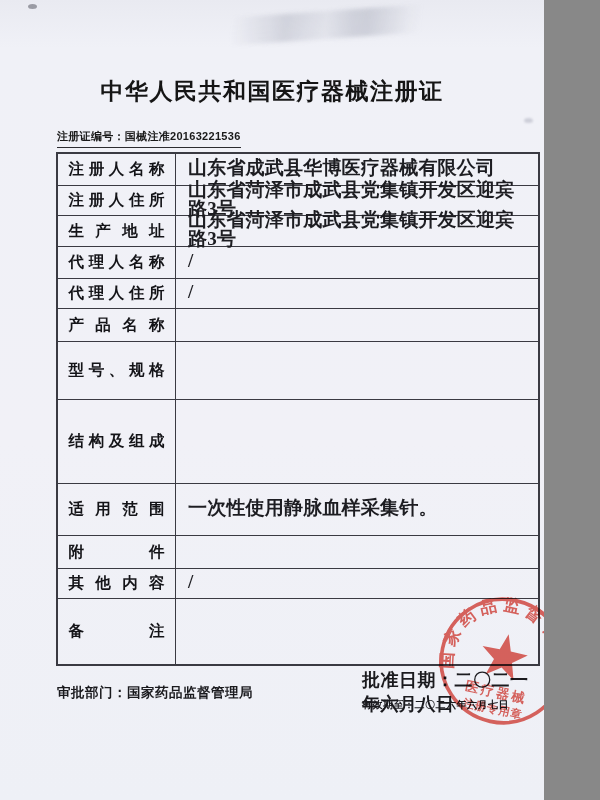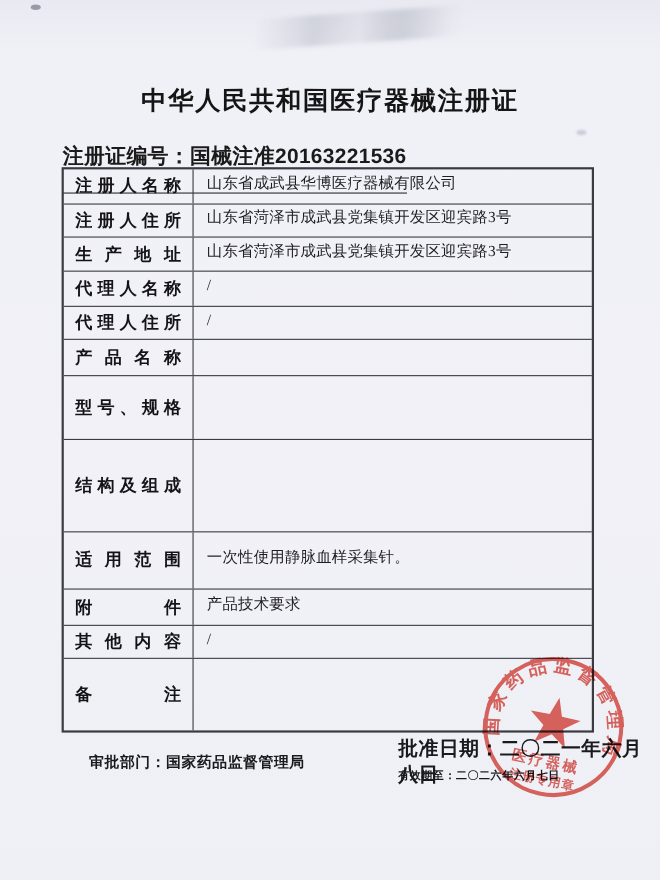--- a/index.html
+++ b/index.html
@@ -1,18 +1,18 @@
 <!DOCTYPE html>
 <html><head>
 <meta charset="utf-8">
 <style>
   html,body{margin:0;padding:0;}
   body{font-family:"Liberation Sans",sans-serif;background:#888;}
   .paper{
-    position:relative;width:600px;height:800px;overflow:hidden;
+    position:relative;width:544px;height:800px;overflow:hidden;
     background:linear-gradient(180deg,#e9eaf1 0%,#f0f1f7 6%,#f1f1f7 55%,#eef0f6 100%);
     color:#1c1c1f;
   }
   
   .smudge{
     position:absolute;left:205px;top:10px;width:270px;height:28px;
     background:
       linear-gradient(100deg,transparent 10%,rgba(120,125,145,.22) 30%,transparent 45%,rgba(120,125,145,.18) 60%,transparent 80%),
       linear-gradient(95deg,transparent 25%,rgba(120,125,145,.15) 55%,transparent 75%);
     transform:rotate(-4deg);filter:blur(2px);
@@ -21,22 +21,22 @@
     background:#5a5a66;opacity:.55;filter:blur(.7px);}
   .speck2{position:absolute;left:524px;top:118px;width:9px;height:5px;border-radius:50%;
     background:#8b8ea0;opacity:.35;filter:blur(1px);}
 
   .title{
     position:absolute;left:0;top:76px;width:100%;text-align:center;
     font-size:23px;font-weight:bold;letter-spacing:1.5px;color:#151515;
   }
   .certno{
     position:absolute;left:57px;top:129px;
-    font-size:19px;font-weight:bold;color:#1a1a1a;
-    border-bottom:1.5px solid #2c2c30;padding-bottom:20px;letter-spacing:.3px;
+    font-size:11px;font-weight:bold;color:#1a1a1a;
+    border-bottom:1.5px solid #2c2c30;padding-bottom:3px;letter-spacing:.3px;
   }
 
   .regtable{
     position:absolute;left:56px;top:152px;width:484px;
     border:2px solid #3a3a42;box-sizing:border-box;background:transparent;
   }
   .row{display:flex;box-sizing:border-box;}
   .row + .row{border-top:1.5px solid #3a3a42;}
   .r0{height:31px}.r1{height:30px}.r2{height:31px}.r3{height:32px}
   .r4{height:30px}.r5{height:33px}.r6{height:58px}.r7{height:84px}
@@ -47,26 +47,26 @@
     display:flex;align-items:center;justify-content:center;flex:none;
   }
   .just{
     display:flex;justify-content:space-between;width:96px;
     font-size:15.5px;font-weight:bold;color:#141418;
   }
   .value{
     flex:1;display:flex;align-items:center;
     padding:0 10px 4px 12px;
     font-family:"Liberation Serif","DejaVu Serif",serif;
-    font-size:14px;line-height:19px;color:#1d1d22;letter-spacing:.2px;
+    font-size:19px;line-height:19px;color:#1d1d22;letter-spacing:.2px;font-weight:bold;
   }
 
   .dept{
     position:absolute;left:57px;top:684px;
-    font-size:13.5px;font-weight:600;letter-spacing:.5px;color:#1a1a1e;margin-left:24px;
+    font-size:13.5px;font-weight:600;letter-spacing:.5px;color:#1a1a1e;
   }
   .appr-date{
     position:absolute;left:362px;top:668px;
     font-size:18px;font-weight:600;letter-spacing:.5px;color:#1a1a1e;
   }
   .valid-until{
     position:absolute;left:362px;top:698px;
     font-size:10px;font-weight:600;letter-spacing:.5px;color:#1a1a1e;
   }
 
@@ -191,21 +191,20 @@
         </div>
       <div class="cell value">一次性使用静脉血样采集针。</div>
     </div>
     <div class="row r9">
       <div class="cell label">
           <span class="just">
             <span>附</span>
             <span>件</span>
           </span>
         </div>
-      <div class="cell value">产品技术要求</div>
     </div>
     <div class="row r10">
       <div class="cell label">
           <span class="just">
             <span>其</span>
             <span>他</span>
             <span>内</span>
             <span>容</span>
           </span>
         </div>

